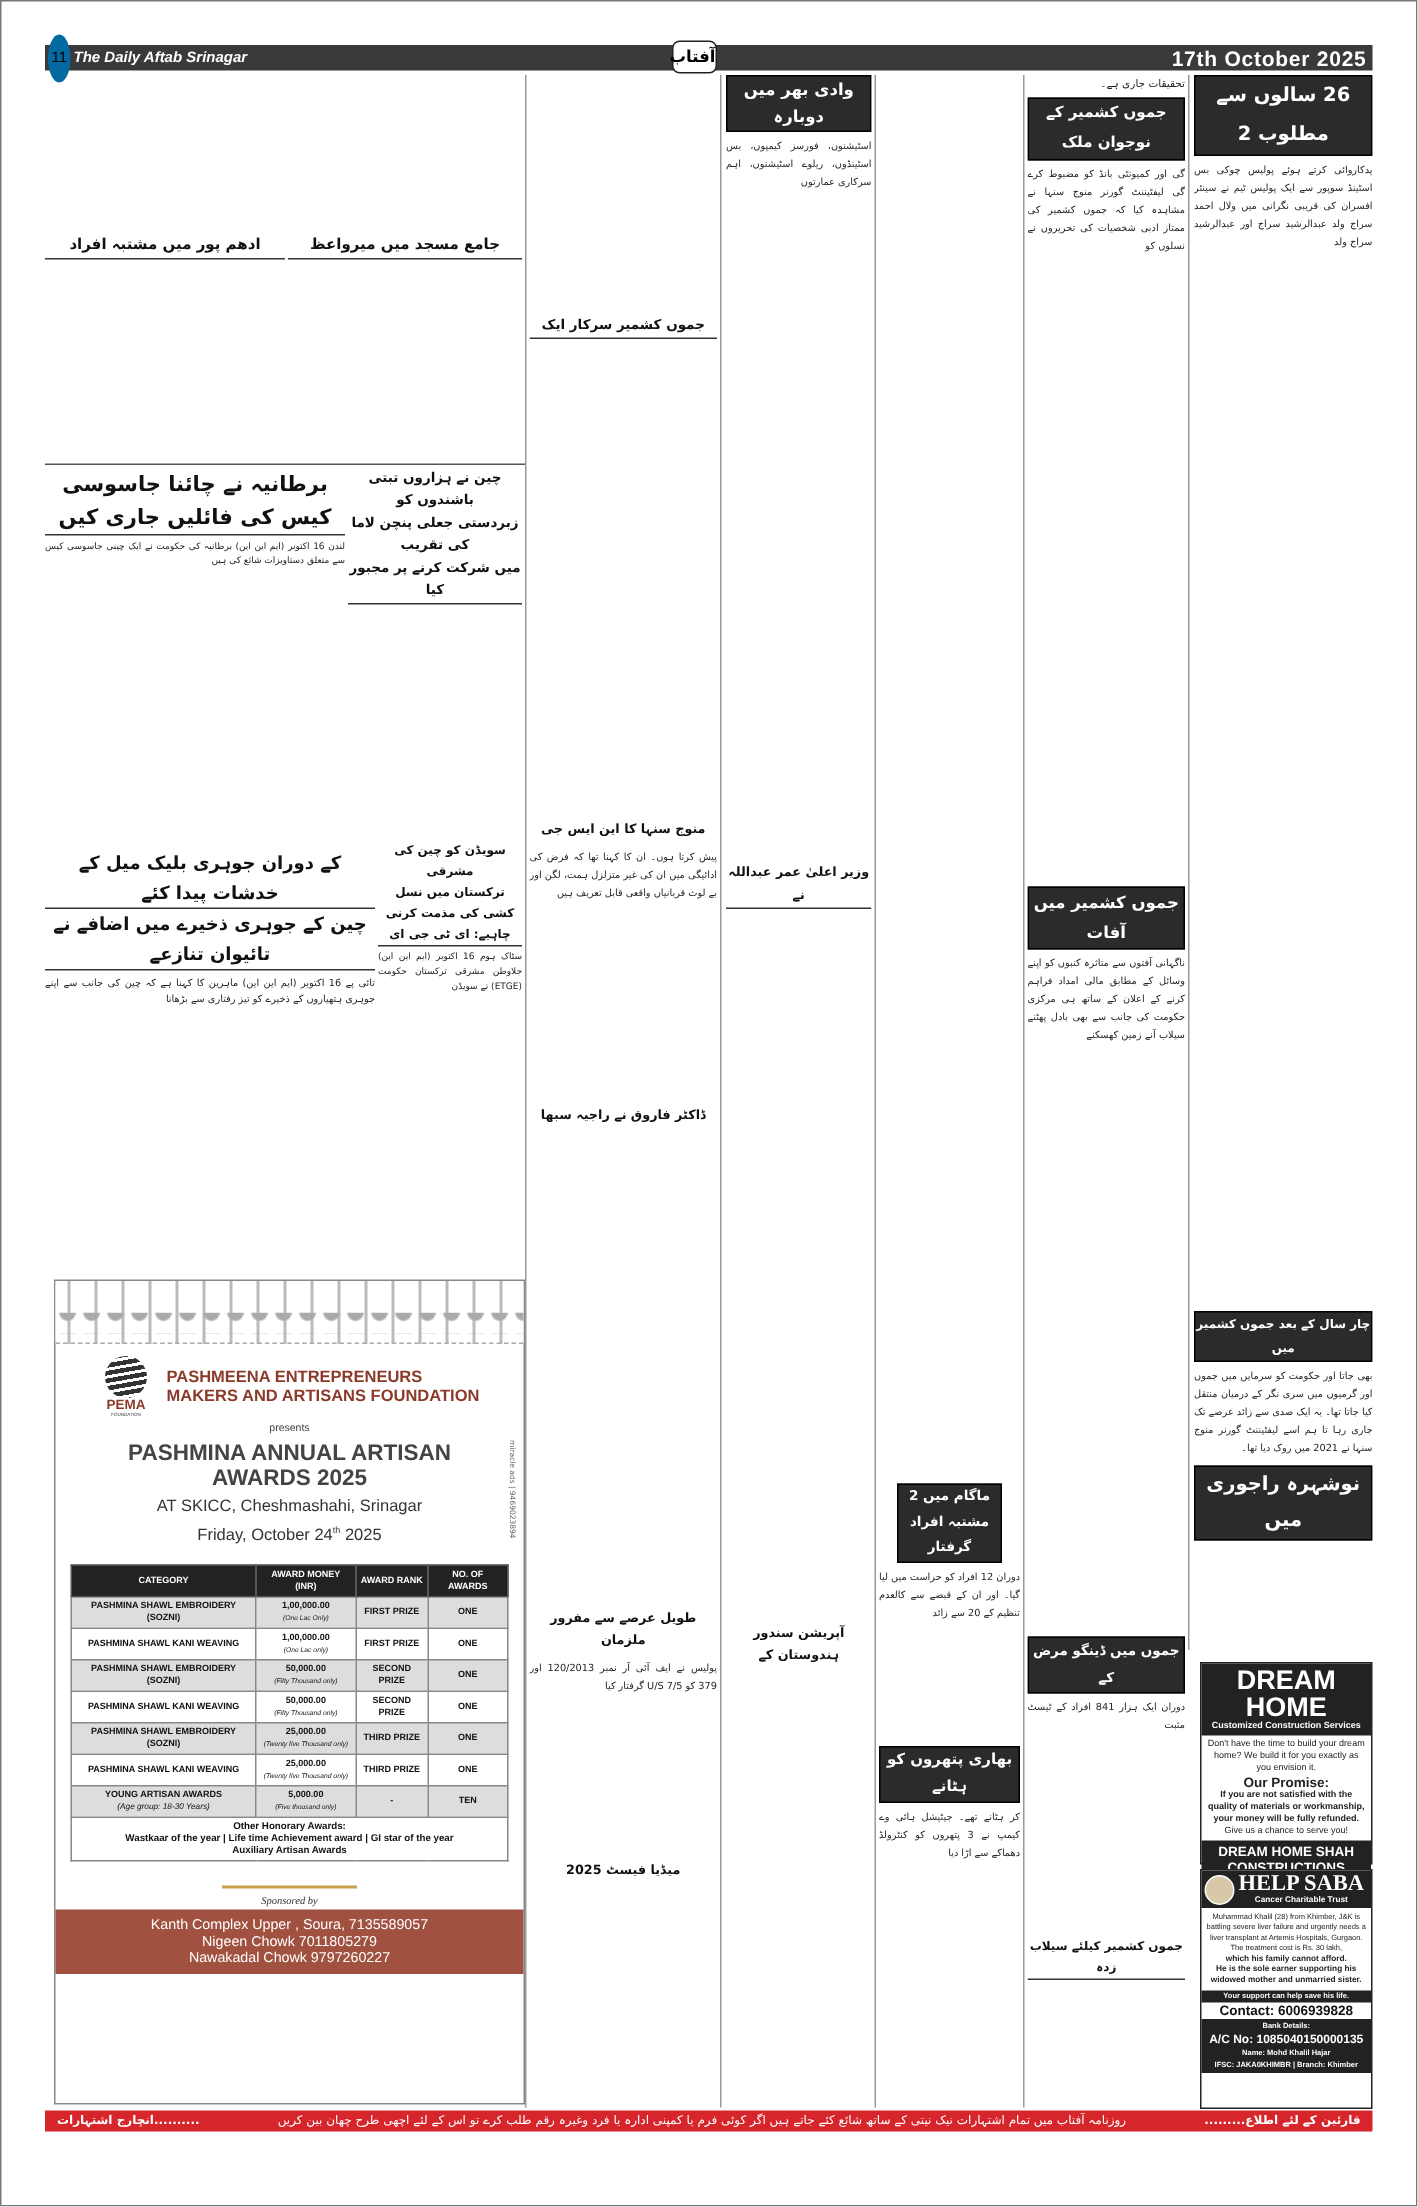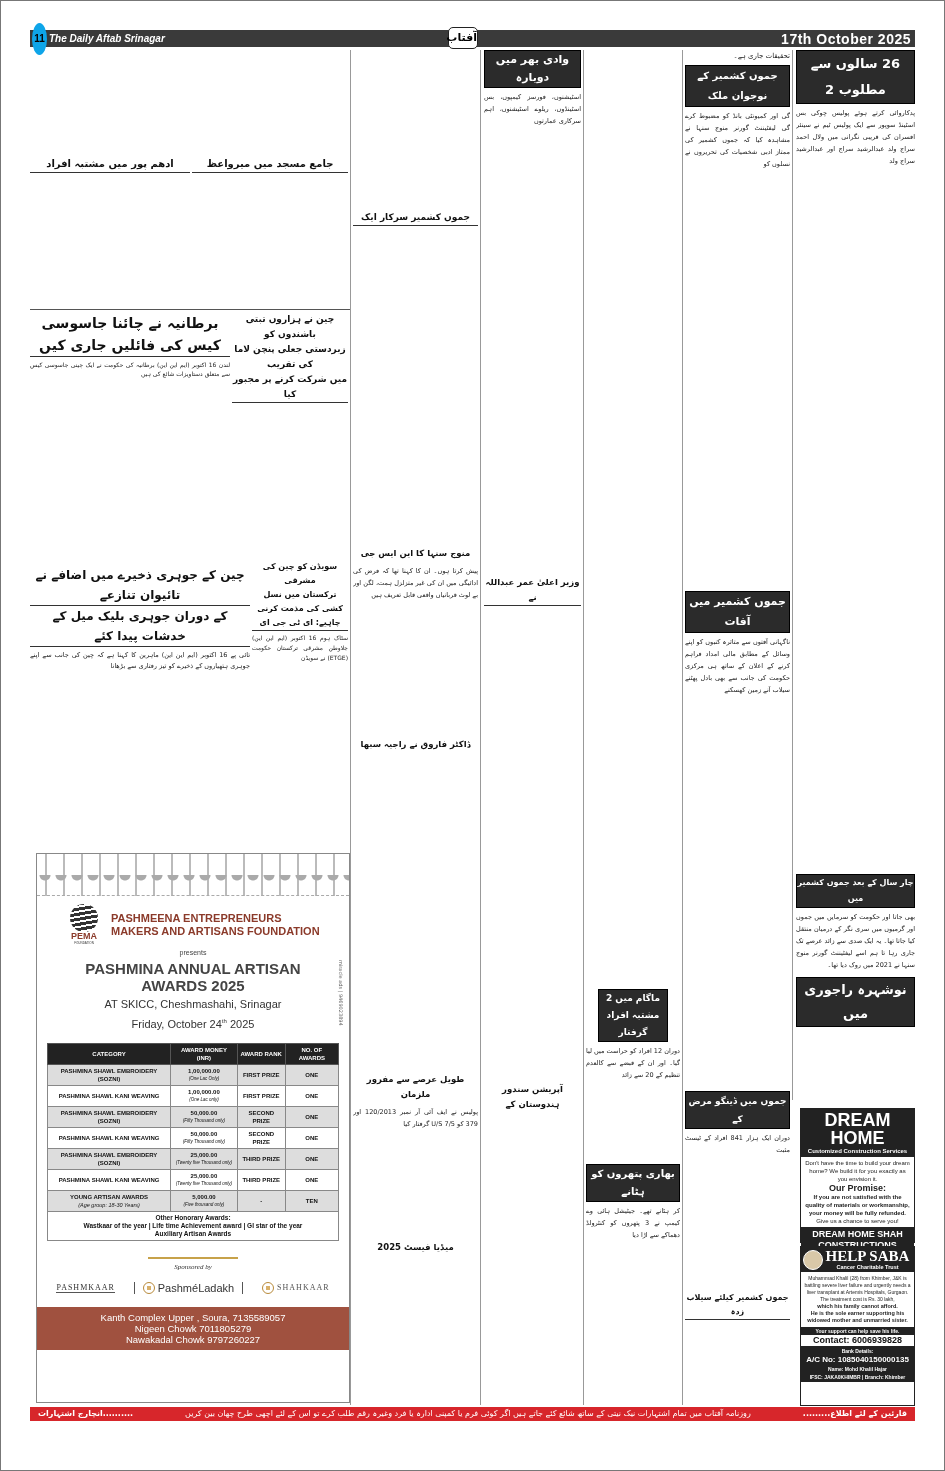--- a/index.html
+++ b/index.html
@@ -1,20 +1,20 @@
 <!DOCTYPE html>
 <html><head>
 <meta charset="utf-8">
 <style>
   *{box-sizing:border-box;margin:0;padding:0}
   body{width:945px;height:1471px;background:#fff;font-family:"DejaVu Sans",sans-serif;position:relative;overflow:hidden;color:#111}
   .frame{position:absolute;left:0;top:0;width:945px;height:1471px;border:1px solid #777}
   .masthead{position:absolute;left:30px;top:30px;width:885px;height:17px;background:#3a3a3a;color:#fff;display:flex;align-items:center;justify-content:space-between}
   .mh-left{display:flex;align-items:center;gap:2px;font-family:"Liberation Sans",sans-serif;font-size:10px;font-weight:bold;font-style:italic;padding-left:2px}
-  .pgnum{display:inline-flex;width:15px;height:32px;border-radius:50%;background:#0ea5e9;color:#000;font-size:10px;font-weight:bold;font-style:normal;align-items:center;justify-content:center}
+  .pgnum{display:inline-flex;width:15px;height:32px;border-radius:50%;background:#0369a1;color:#000;font-size:10px;font-weight:normal;font-style:normal;align-items:center;justify-content:center}
   .logo{position:absolute;left:418px;top:-3px;width:30px;height:22px;background:#fff;border:1px solid #222;border-radius:5px;color:#000;font-size:11px;font-weight:bold;text-align:center;line-height:20px;direction:rtl}
   .mh-date{font-family:"Liberation Sans",sans-serif;font-size:14px;font-weight:bold;padding-right:4px;letter-spacing:0.5px}
   .col{position:absolute;direction:rtl;font-size:7.5px;line-height:13px;text-align:justify;color:#222;overflow:hidden}
   .col p{margin-bottom:2px}
   .line{height:13px;border-bottom:0 solid transparent;position:relative}
   .line::after{content:"";position:absolute;right:0;top:5px;height:3px;background:repeating-linear-gradient(90deg,#333 0 4px,transparent 4px 6px,#333 6px 10px,transparent 10px 12px);opacity:.55}
   .hd-box{background:#2b2b2b;color:#fff;text-align:center;font-weight:bold;direction:rtl;border:1px solid #000}
   .hd-plain{text-align:center;font-weight:bold;direction:rtl;color:#111;border-bottom:1px solid #333}
   .vrule{position:absolute;width:1px;background:#999}
   .hrule{position:absolute;height:1px;background:#555}
@@ -163,22 +163,22 @@
     <div class="line" style="width:96%"></div>
     <div class="line" style="width:100%"></div>
     <div class="line" style="width:92%"></div>
     <div class="line" style="width:100%"></div>
     <div class="line" style="width:98%"></div>
     <div class="line" style="width:100%"></div>
     <div class="line" style="width:65%"></div>
 </div>
 
 <div class="col" style="left:30px;top:565px;width:220px;height:280px">
+  <div class="hd-plain" style="font-size:12px;line-height:20px">کے دوران جوہری بلیک میل کے خدشات پیدا کئے</div>
   <div class="hd-plain" style="font-size:12px;line-height:20px">چین کے جوہری ذخیرے میں اضافے نے تائیوان تنازعے</div>
-  <div class="hd-plain" style="font-size:12px;line-height:20px">کے دوران جوہری بلیک میل کے خدشات پیدا کئے</div>
   <p style="font-size:6.5px;line-height:11px;margin-top:3px">تائی پے 16 اکتوبر (ایم این این) ماہرین کا کہنا ہے کہ چین کی جانب سے اپنے جوہری ہتھیاروں کے ذخیرے کو تیز رفتاری سے بڑھانا</p>
   <div class="line" style="width:100%"></div>
     <div class="line" style="width:98%"></div>
     <div class="line" style="width:100%"></div>
     <div class="line" style="width:96%"></div>
     <div class="line" style="width:100%"></div>
     <div class="line" style="width:94%"></div>
     <div class="line" style="width:100%"></div>
     <div class="line" style="width:97%"></div>
     <div class="line" style="width:100%"></div>
@@ -286,33 +286,20 @@
           <div>Other Honorary Awards:</div>
           <div>Wastkaar of the year | Life time Achievement award | GI star of the year</div>
           <div>Auxiliary Artisan Awards</div>
         </td>
       </tr>
     </tbody>
   </table>
 
   <div class="divider-orn"></div>
   <div class="sponsored">Sponsored by</div>
-  <div class="sponsors">
-    <div class="sp pash">
-        <span>PASHMKAAR</span>
-      </div>
-    <div class="sp ladakh">
-        <span class="sp-ico"></span>
-        <span>PashméLadakh</span>
-      </div>
-    <div class="sp shah">
-        <span class="sp-ico"></span>
-        <span>SHAHKAAR</span>
-      </div>
-  </div>
   <div class="ad-foot">
     <div>Kanth Complex Upper , Soura, 7135589057</div>
     <div>Nigeen Chowk  7011805279</div>
     <div>Nawakadal Chowk  9797260227</div>
   </div>
 </div>
 <div class="vert-credit">miracle ads | 9469023894</div>
 
 <div class="col" style="left:353px;top:50px;width:125px;height:1355px">
   <div class="line" style="width:100%"></div>

